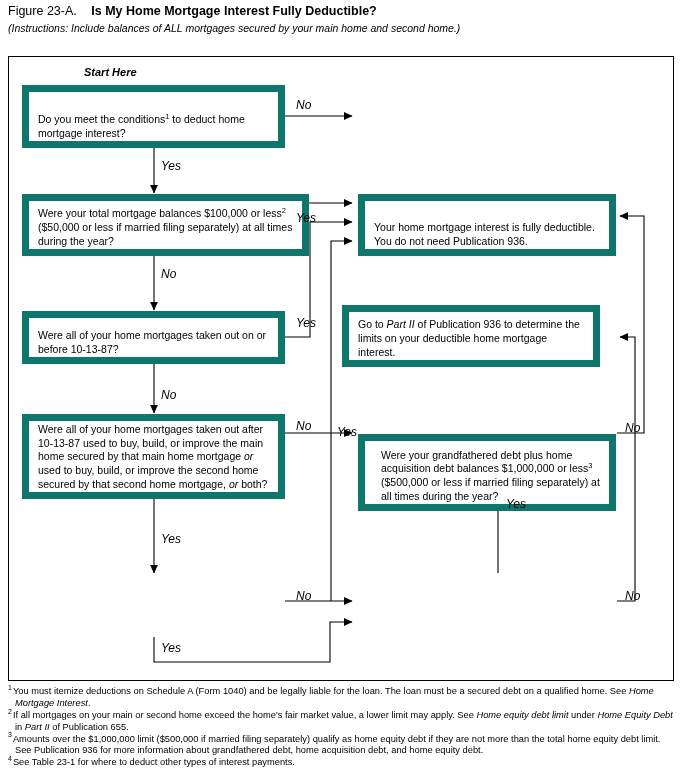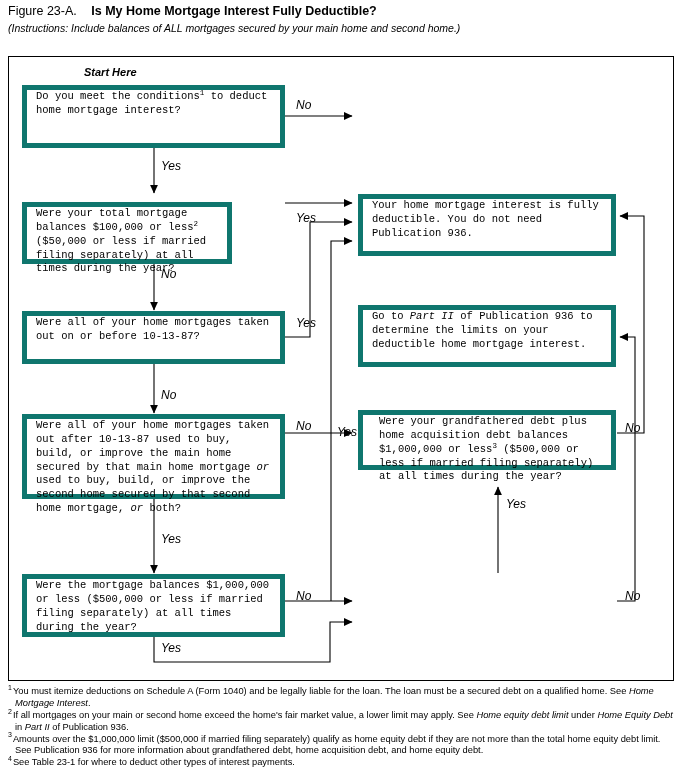--- a/index.html
+++ b/index.html
@@ -60,28 +60,27 @@
     left: 0;
     top: 0;
     width: 682px;
     height: 783px;
     pointer-events: none;
   }
   
   .node {
     position: absolute;
     box-sizing: border-box;
-    border: 5px solid #0f766e;
+    border: 7px solid #0f766e;
     background: #ffffff;
     font-size: 10.5px;
     line-height: 1.32;
     color: #000;
     display: flex;
-    align-items: flex-start;
-    font-family: Liberation Mono, monospace;
+    align-items: flex-end;
   }
   .node .inner {
     padding: 0 9px;
     width: 100%;
   }
   .node sup {
     font-size: 7.5px;
     vertical-align: super;
     line-height: 0;
   }
@@ -195,61 +194,56 @@
 
   <div class="start-label" style="left:84px; top:66px;">Start Here</div>
 
   <div class="node" style="left:22px; top:85px; width:263px; height:63px;">
     <div class="inner">
       <span>Do you meet the conditions</span><sup>1</sup><span> to deduct home mortgage interest?</span>
     </div>
   </div>
 
 
-  <div class="node" style="left:22px; top:194px; width:210px; height:62px;margin-top:8px;">
+  <div class="node" style="left:22px; top:194px; width:287px; height:62px;">
     <div class="inner">
       <span>Were your total mortgage balances $100,000 or less</span><sup>2</sup><span> ($50,000 or less if married filing separately) at all times during the year?</span>
     </div>
   </div>
 
   <div class="node" style="left:358px; top:194px; width:258px; height:62px;">
     <div class="inner">
       <span>Your home mortgage interest is fully deductible. You do not need Publication 936.</span>
     </div>
   </div>
 
   <div class="node" style="left:22px; top:311px; width:263px; height:53px;">
     <div class="inner">
       <span>Were all of your home mortgages taken out on or before 10-13-87?</span>
     </div>
   </div>
 
-  <div class="node" style="left:358px; top:305px; width:258px; height:62px;">
+  <div class="node" style="left:342px; top:305px; width:258px; height:62px;">
     <div class="inner">
       <span>Go to </span><i>Part II</i><span> of Publication 936 to determine the limits on your deductible home mortgage interest.</span>
     </div>
   </div>
 
   <div class="node" style="left:22px; top:414px; width:263px; height:85px;">
     <div class="inner">
       <span>Were all of your home mortgages taken out after 10-13-87 used to buy, build, or improve the main home secured by that main home mortgage </span><i>or</i><span> used to buy, build, or improve the second home secured by that second home mortgage, </span><i>or</i><span> both?</span>
     </div>
   </div>
 
-  <div class="node" style="left:358px; top:410px; width:258px; height:60px;">
+  <div class="node" style="left:358px; top:434px; width:258px; height:77px;">
     <div class="inner" style="padding-left:16px;">
       <span>Were your grandfathered debt plus home acquisition debt balances $1,000,000 or less</span><sup>3</sup><span> ($500,000 or less if married filing separately) at all times during the year?</span>
     </div>
   </div>
 
-  <div class="node" style="left:22px; top:574px; width:263px; height:63px;">
-    <div class="inner">
-      <span>Were the mortgage balances $1,000,000 or less ($500,000 or less if married filing separately) at all times during the year?</span>
-    </div>
-  </div>
 
 
   <div class="edge-label" style="left:296px; top:98px;">No</div>
   <div class="edge-label" style="left:161px; top:159px;">Yes</div>
 
   <div class="edge-label" style="left:296px; top:211px;">Yes</div>
   <div class="edge-label" style="left:161px; top:267px;">No</div>
 
   <div class="edge-label" style="left:296px; top:316px;">Yes</div>
   <div class="edge-label" style="left:161px; top:388px;">No</div>
@@ -265,21 +259,21 @@
 
   <div class="edge-label" style="left:625px; top:589px;">No</div>
 
   <div class="edge-label" style="left:506px; top:497px;">Yes</div>
 
   <div id="footnotes">
     <div class="fn">
       <sup>1</sup><span>You must itemize deductions on Schedule A (Form 1040) and be legally liable for the loan. The loan must be a secured debt on a qualified home. See </span><i>Home Mortgage Interest</i><span>.</span>
     </div>
     <div class="fn">
-      <sup>2</sup><span>If all mortgages on your main or second home exceed the home's fair market value, a lower limit may apply. See </span><i>Home equity debt limit</i><span> under </span><i>Home Equity Debt</i><span> in </span><i>Part II</i><span> of Publication 936.</span>
+      <sup>2</sup><span>If all mortgages on your main or second home exceed the home's fair market value, a lower limit may apply. See </span><i>Home equity debt limit</i><span> under </span><i>Home Equity Debt</i><span> in </span><i>Part II</i><span> of Publication 655.</span>
     </div>
     <div class="fn">
       <sup>3</sup><span>Amounts over the $1,000,000 limit ($500,000 if married filing separately) qualify as home equity debt if they are not more than the total home equity debt limit. See Publication 936 for more information about grandfathered debt, home acquisition debt, and home equity debt.</span>
     </div>
     <div class="fn">
       <sup>4</sup><span>See Table 23-1 for where to deduct other types of interest payments.</span>
     </div>
   </div>
 
 </div>

